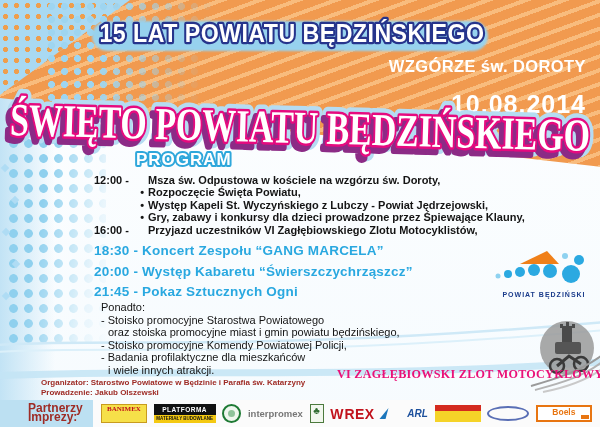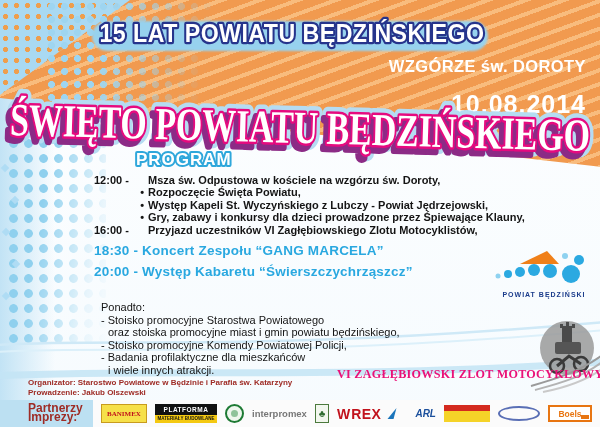--- a/index.html
+++ b/index.html
@@ -68,28 +68,28 @@
 
   
   .powiat{position:absolute;left:490px;top:246px;width:108px;text-align:center;z-index:2}
   .powiat-label{font-size:7px;font-weight:bold;color:#1B3C8C;letter-spacing:1px;margin-top:1px}
   svg.emblem{position:absolute;left:527px;top:318px;z-index:2}
   .rally{position:absolute;left:337px;top:366px;color:#EA1178;font-family:"Liberation Serif",serif;
          font-weight:bold;font-size:13.5px;white-space:nowrap;transform:scaleX(.9);
          transform-origin:left center;letter-spacing:.3px;z-index:2}
 
   
-  .org{position:absolute;left:28px;top:378px;color:#9E2B25;font-size:8px;font-weight:bold;
+  .org{position:absolute;left:41px;top:378px;color:#9E2B25;font-size:8px;font-weight:bold;
        line-height:10px;z-index:3}
   .footer-strip{position:absolute;left:0;top:400px;width:600px;height:27px;background:#BCE0F2;z-index:3}
   .plabel{position:absolute;left:28px;top:404px;color:#9E2B25;font-size:12px;font-weight:bold;
           line-height:9px;z-index:4}
   .logobar{position:absolute;left:93px;top:400px;width:507px;height:27px;background:#FBFBFB;
            display:flex;align-items:center;justify-content:space-between;padding:0 8px;gap:3px;z-index:4}
-  .chip{display:flex;align-items:center;justify-content:center;flex-shrink:0}
+  .chip{display:flex;justify-content:center;flex-shrink:0}
   .banimex{width:46px;height:19px;background:#F6E049;border:1px solid #C89B1E;color:#C1121C;
            font-size:7px;font-weight:bold;font-family:"Liberation Serif",serif}
   .platforma{width:62px;height:19px;flex-direction:column}
   .pl-top{display:block;width:100%;background:#111;color:#fff;font-size:6.5px;font-weight:bold;
           text-align:center;line-height:11px;height:11px;letter-spacing:.5px}
   .pl-sub{display:block;width:100%;background:#F4C912;color:#111;font-size:4.5px;font-weight:bold;
           text-align:center;line-height:8px;height:8px}
   .greenc{width:19px;height:19px;border-radius:50%;border:2px solid #1E7A34;background:#EFF7EE;position:relative}
   .greenc::after{content:"";position:absolute;inset:4px;border-radius:50%;background:#2F8F45;opacity:.5}
   .inter{color:#777;font-size:9.5px;font-weight:bold}
@@ -97,21 +97,21 @@
   .forest::before{content:"♣"}
   .wrex{gap:1px;color:#C1121C;font-weight:bold}
   .wrex-w{font-size:14px}
   .wrex-rest{font-size:14px;letter-spacing:.5px}
   .arl{gap:20px;color:#1B4F9C;font-weight:bold;font-size:10px;font-style:italic}
   .arl-mark{width:0;height:0;border-left:6px solid transparent;border-bottom:11px solid #1B75BB;
             transform:skewX(-15deg)}
   .yellowb{width:46px;height:17px;background:#F5D328;flex-direction:column;justify-content:flex-start}
   .yb-top{width:100%;height:6px;background:#D42A1E}
   .ovalc{width:42px;height:15px;border:2px solid #5A6FB5;border-radius:50%}
-  .boels{width:44px;height:17px;border:2px solid #E87511;color:#E87511;font-size:8.5px;font-weight:bold;
+  .boels{width:56px;height:17px;border:2px solid #E87511;color:#E87511;font-size:8.5px;font-weight:bold;
          position:relative;background:#fff}
   .boels::after{content:"";position:absolute;right:1px;bottom:1px;width:8px;height:4px;background:#E87511}
 </style>
 </head>
 <body>
 
 <div id="poster">
 
   <div class="header">
     <div class="stripes"></div>
@@ -170,20 +170,21 @@
     </div>
     <div class="srow">
       <span class="pre">16:00 -</span>
       <span>Przyjazd uczestników VI Zagłębiowskiego Zlotu Motocyklistów,</span>
     </div>
   </div>
 
   <div class="evening">
     <div>18:30 - Koncert Zespołu “GANG MARCELA”</div>
     <div>20:00 - Występ Kabaretu “Świerszczychrząszcz”</div>
+    <div>21:45 - Pokaz Sztucznych Ogni</div>
   </div>
 
   <div class="extras">
     <div>Ponadto:</div>
     <div>- Stoisko promocyjne Starostwa Powiatowego</div>
     <div class="ind">oraz stoiska promocyjne miast i gmin powiatu będzińskiego,</div>
     <div>- Stoisko promocyjne Komendy Powiatowej Policji,</div>
     <div>- Badania profilaktyczne dla mieszkańców</div>
     <div class="ind">i wiele innych atrakcji.</div>
   </div>

